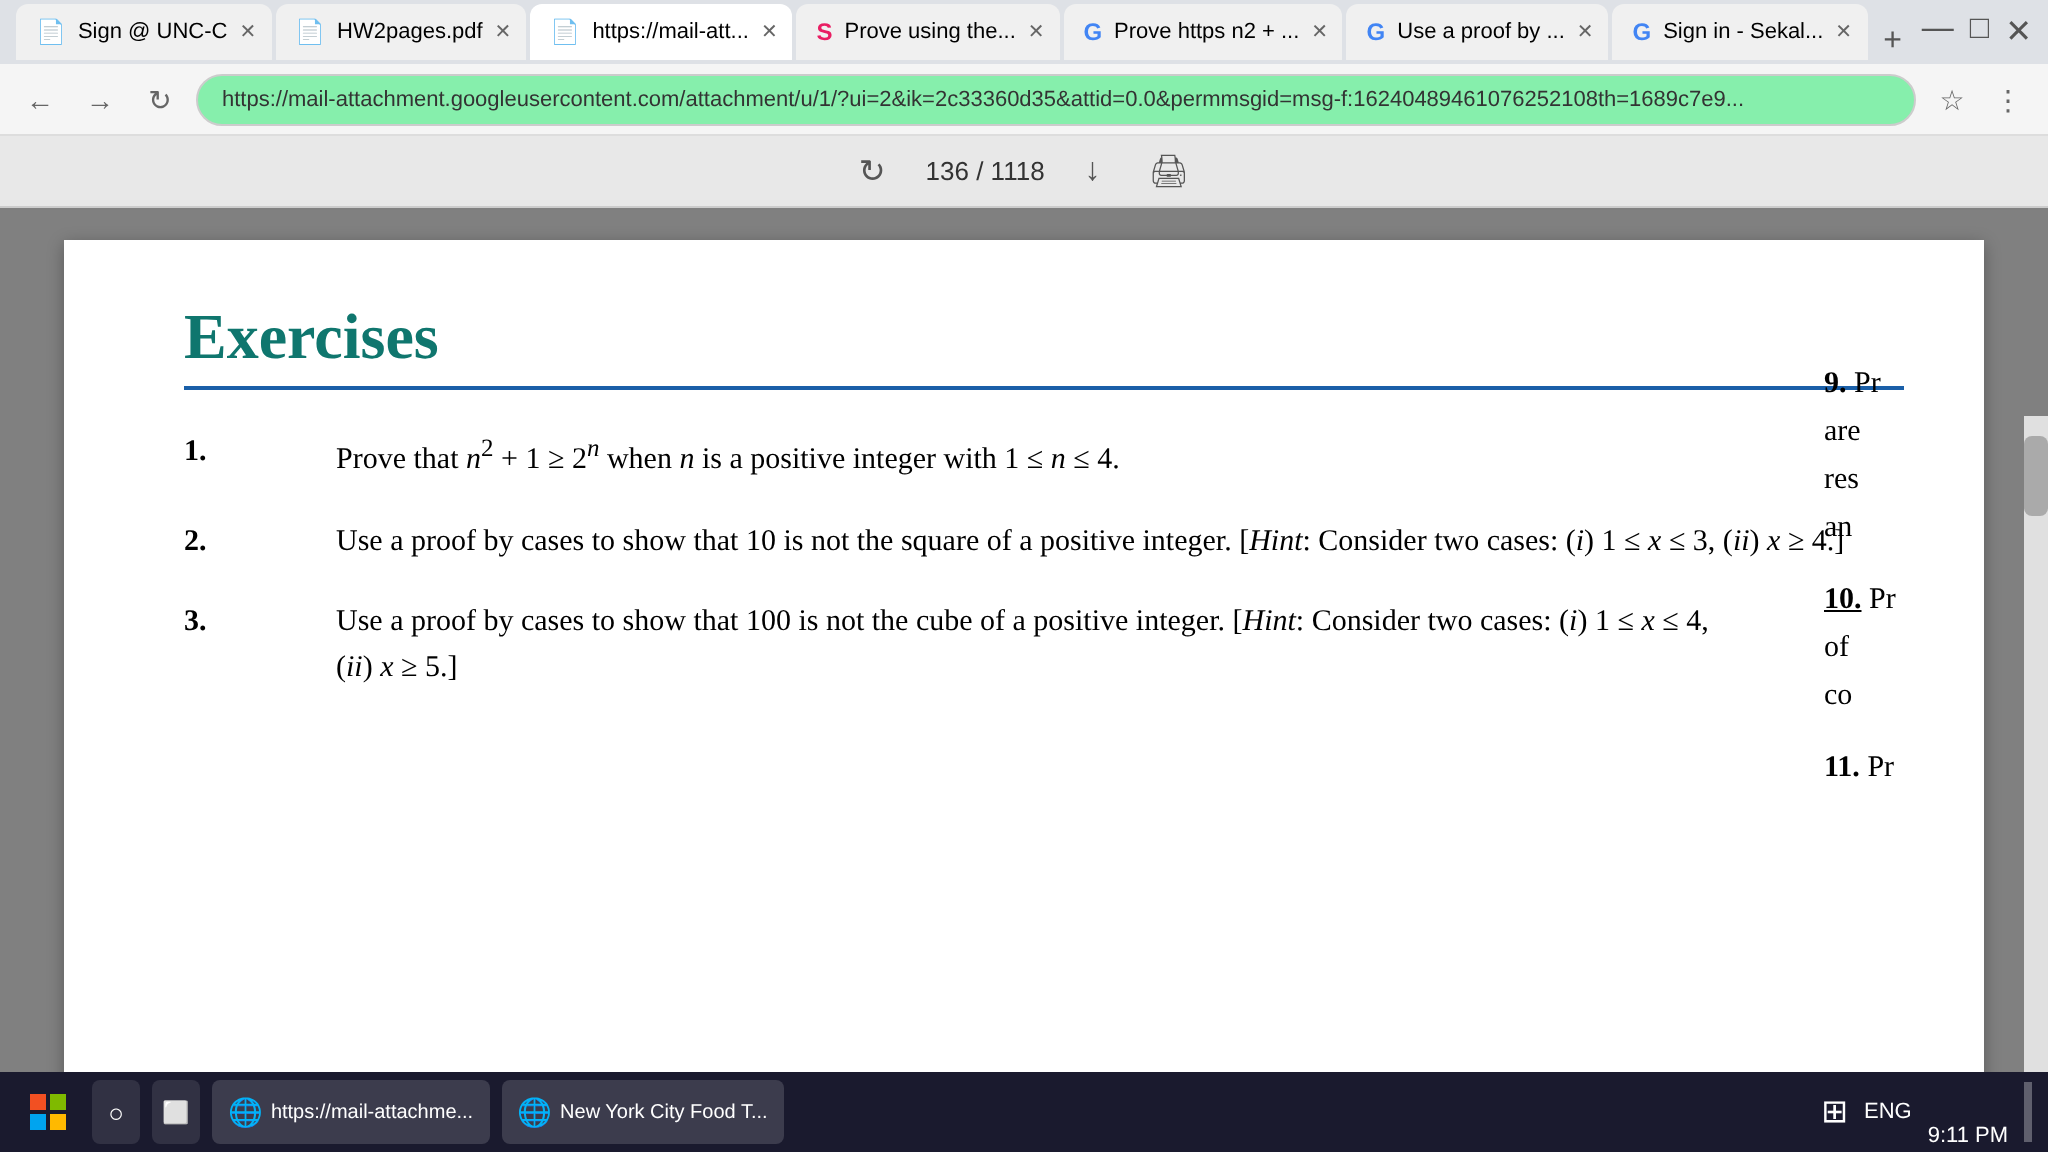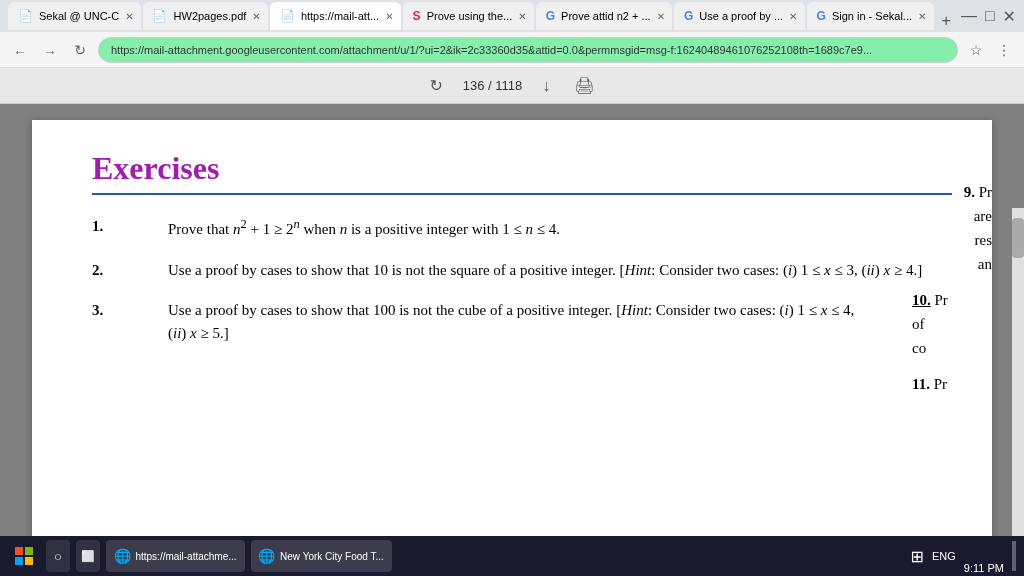--- a/index.html
+++ b/index.html
@@ -125,21 +125,21 @@
       width: 960px;
       min-height: 500px;
       box-shadow: 0 2px 8px rgba(0,0,0,0.3);
       padding: 30px 40px 30px 60px;
       position: relative;
       overflow: hidden;
     }
 
     
     .exercises-title {
-      color: #a21caf;
+      color: #0f766e;
       font-size: 32px;
       font-weight: bold;
       font-family: Georgia, serif;
       margin-bottom: 6px;
     }
     .exercises-divider {
       border: none;
       border-top: 2px solid #1a5fa8;
       margin-bottom: 20px;
     }
@@ -259,41 +259,41 @@
       border-radius: 4px;
     }
   </style>
 </head>
 <body>
 
 <div class="title-bar">
   <div class="tabs-row">
     <div class="tab">
       <span class="favicon-green">📄</span>
-      <span>Sekal @ UNC-C</span>
+      <span>Sign @ UNC-C</span>
       <span class="tab-close">✕</span>
     </div>
     <div class="tab">
       <span class="favicon-blue">📄</span>
       <span>HW2pages.pdf</span>
       <span class="tab-close">✕</span>
     </div>
     <div class="tab active">
       <span class="favicon-blue">📄</span>
       <span>https://mail-att...</span>
       <span class="tab-close">✕</span>
     </div>
     <div class="tab">
       <span style="color:#e91e63;font-size:12px;font-weight:bold;">S</span>
       <span>Prove using the...</span>
       <span class="tab-close">✕</span>
     </div>
     <div class="tab">
       <span style="color:#4285f4;font-size:12px;font-weight:bold;">G</span>
-      <span>Prove attid n2 + ...</span>
+      <span>Prove https n2 + ...</span>
       <span class="tab-close">✕</span>
     </div>
     <div class="tab">
       <span style="color:#4285f4;font-size:12px;font-weight:bold;">G</span>
       <span>Use a proof by ...</span>
       <span class="tab-close">✕</span>
     </div>
     <div class="tab">
       <span style="color:#4285f4;font-size:12px;font-weight:bold;">G</span>
       <span>Sign in - Sekal...</span>
@@ -344,21 +344,21 @@
         <span class="exercise-text">Use a proof by cases to show that 10 is not the square of a positive integer. [<em>Hint</em>: Consider two cases: (<em>i</em>) 1 ≤ <em>x</em> ≤ 3, (<em>ii</em>) <em>x</em> ≥ 4.]</span>
       </li>
 
       <li class="exercise-item">
         <span class="exercise-num">3.</span>
         <span class="exercise-text">Use a proof by cases to show that 100 is not the cube of a positive integer. [<em>Hint</em>: Consider two cases: (<em>i</em>) 1 ≤ <em>x</em> ≤ 4,<br>(<em>ii</em>) <em>x</em> ≥ 5.]</span>
       </li>
     </ul>
 
     <div class="right-col">
-      <div class="right-item" style="margin-bottom:12px;text-align:right;">
+      <div class="right-item" style="margin-bottom:12px;">
         <span style="font-weight:bold;">9.</span>&nbsp;<span>Pr</span><br>
         <span>are</span><br>
         <span>res</span><br>
         <span>an</span>
       </div>
       <div class="right-item" style="margin-bottom:12px;">
         <span style="font-weight:bold;text-decoration:underline;">10.</span>&nbsp;<span>Pr</span><br>
         <span>of</span><br>
         <span>co</span>
       </div>

